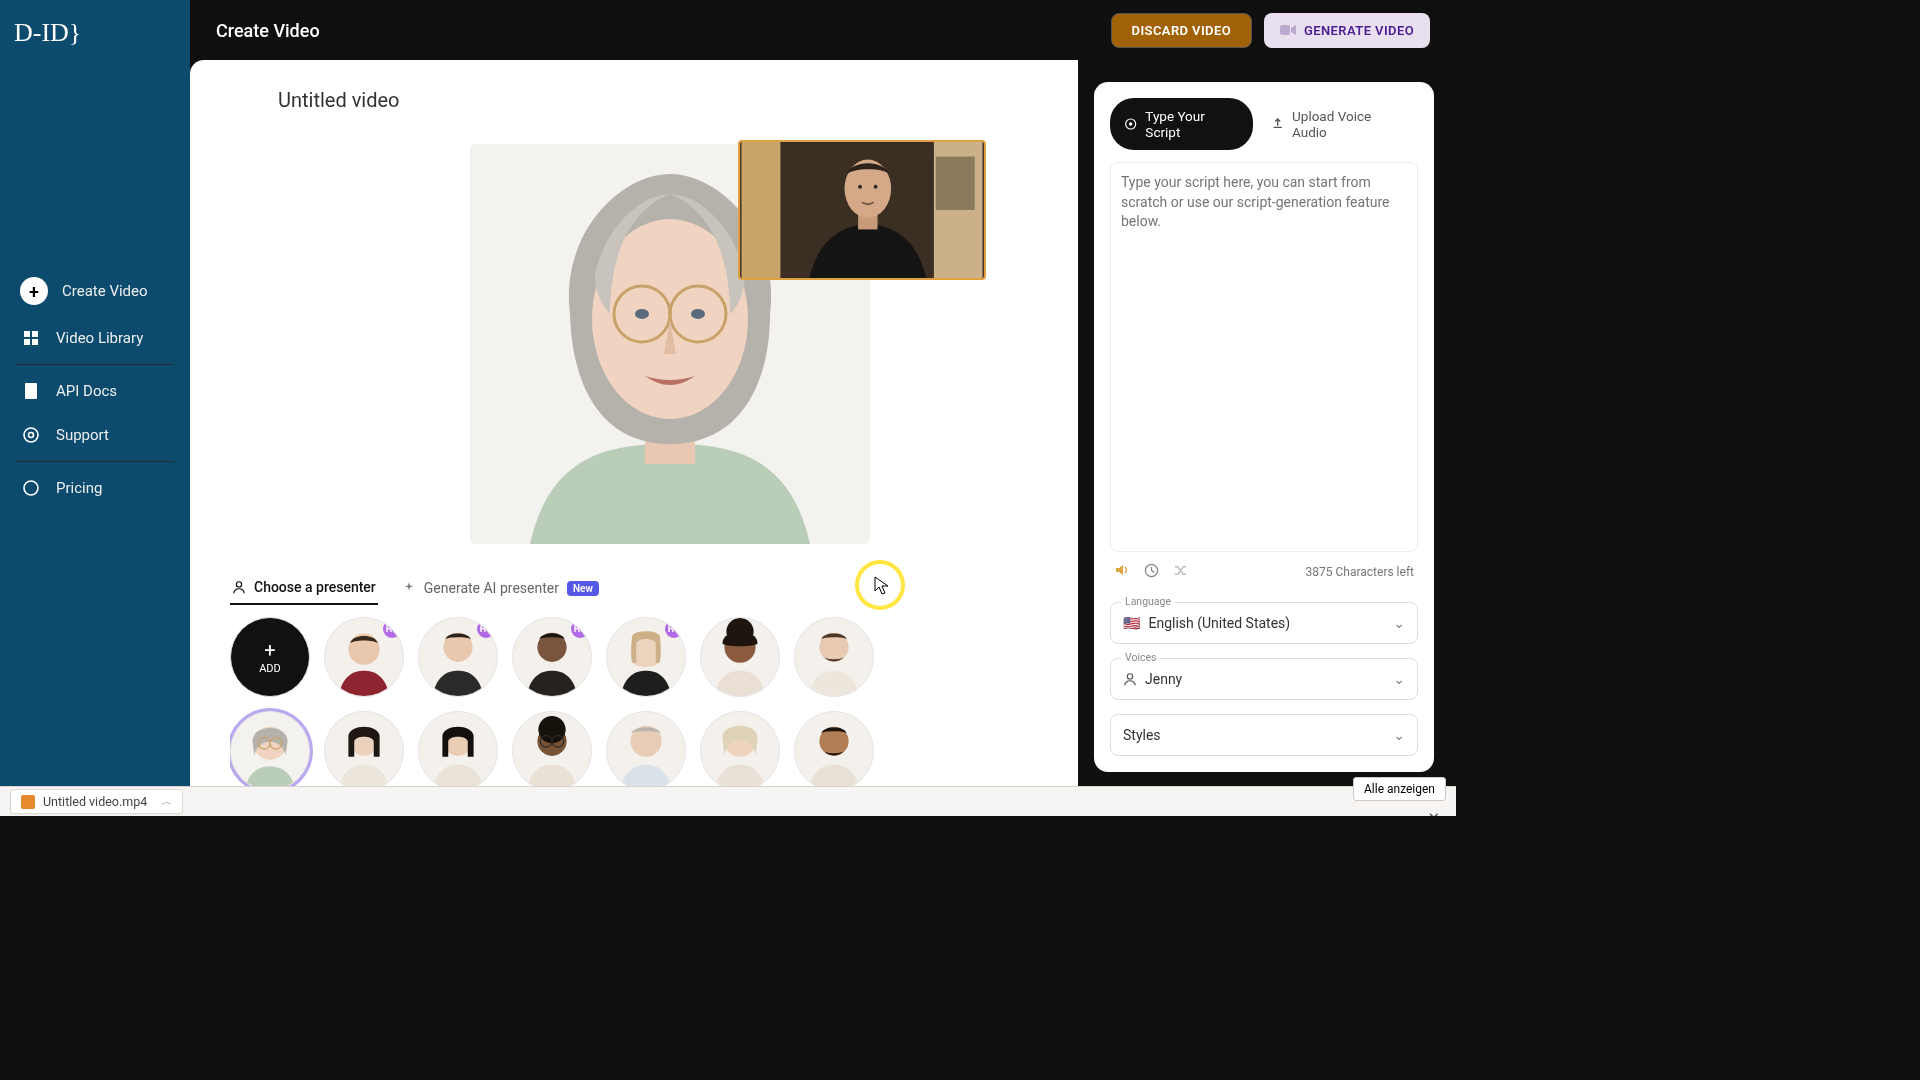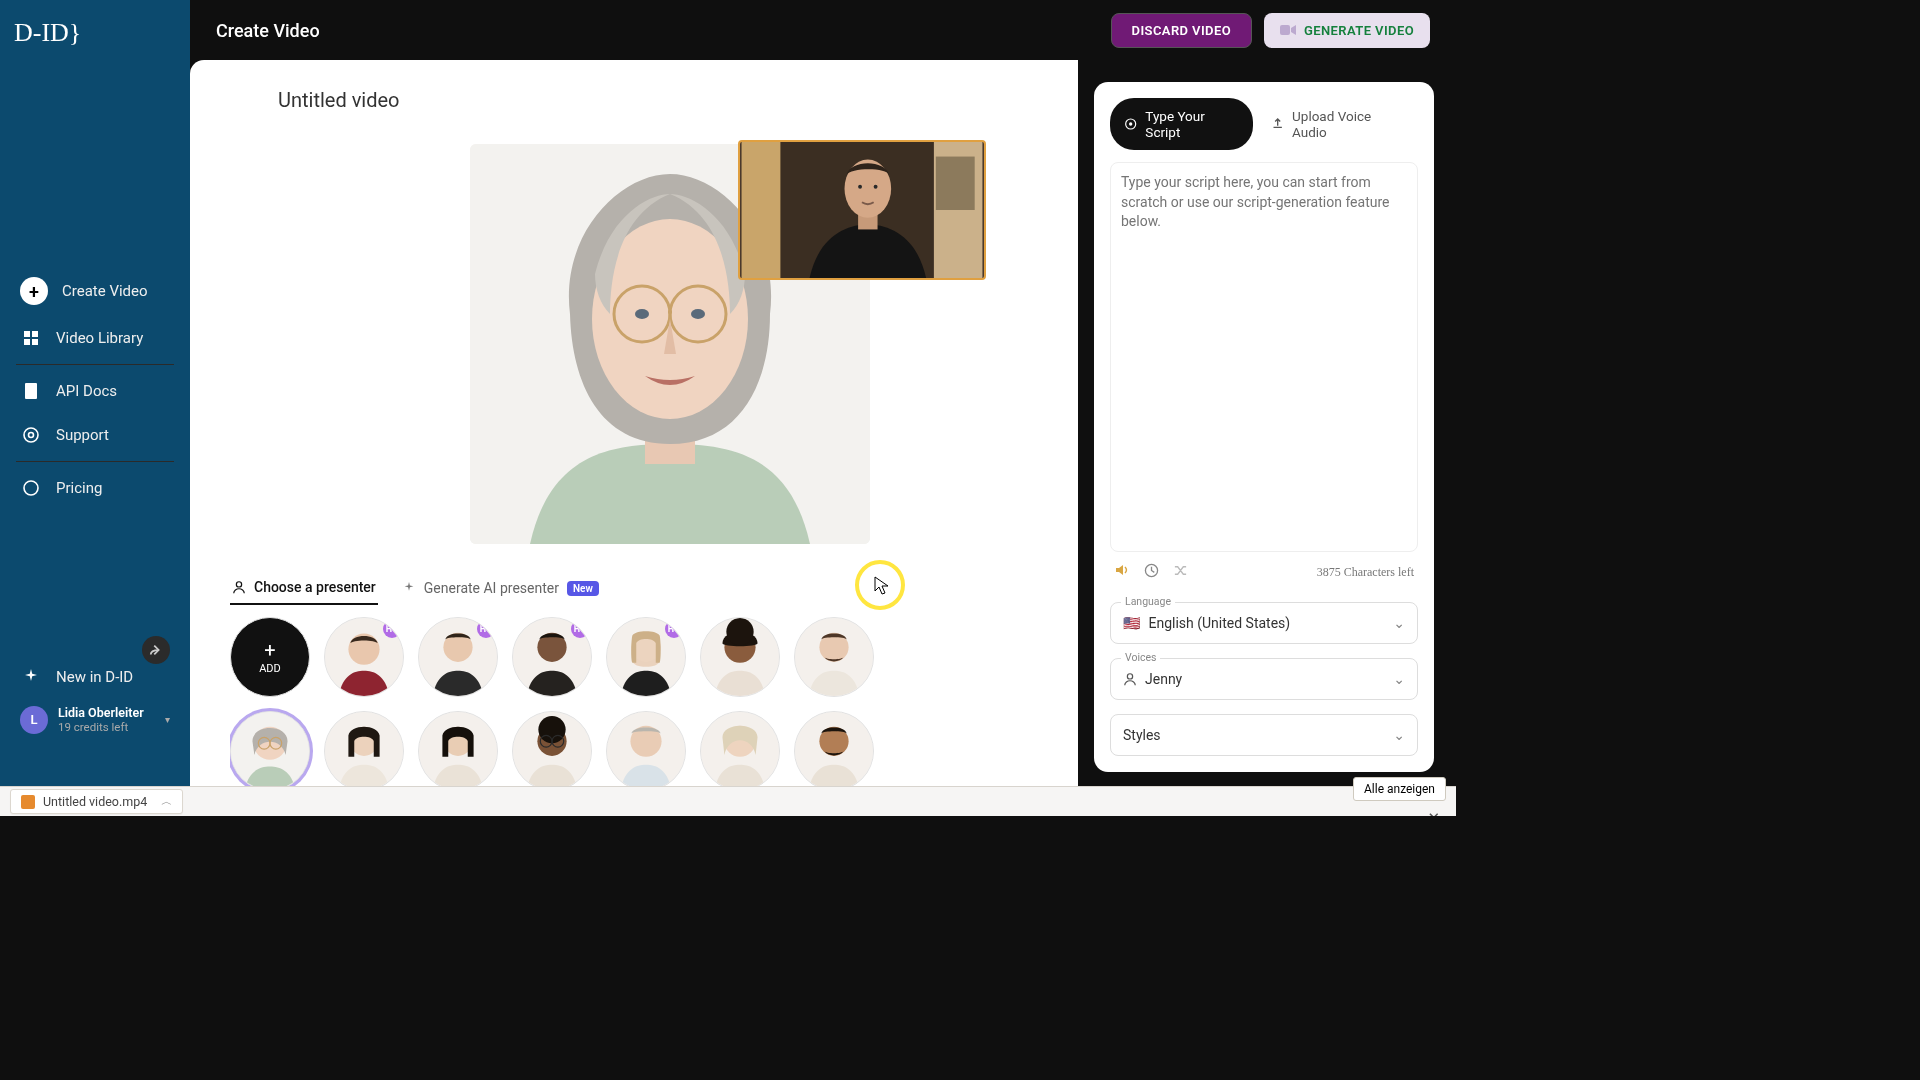--- a/index.html
+++ b/index.html
@@ -19,22 +19,22 @@
   .avatar-circle { width: 28px; height: 28px; border-radius: 50%; background: #6b6bd6; color: #fff; display: flex; align-items: center; justify-content: center; font-size: 13px; font-weight: 600; }
   .user-meta { flex: 1; }
   .user-name { font-size: 12.5px; font-weight: 600; color: #fff; }
   .user-credits { font-size: 11.5px; color: #aaa; }
   .user-caret { color: #aaa; font-size: 10px; }
 
   
   .header { position: absolute; left: 190px; top: 0; right: 0; height: 60px; background: #0f0f0f; display: flex; align-items: center; padding: 0 26px; }
   .header-title { color: #fff; font-size: 18px; font-weight: 500; }
   .header-actions { margin-left: auto; display: flex; gap: 12px; }
-  .btn-discard { border: 1px solid #555; background: #701a75; color: #fff; border-radius: 8px; padding: 9px 20px; font-size: 13px; font-weight: 600; letter-spacing: 0.4px; cursor: pointer; }
-  .btn-generate { border: none; background: #e8e0ee; color: #15803d; border-radius: 8px; padding: 9px 16px; font-size: 13px; font-weight: 600; letter-spacing: 0.4px; display: flex; align-items: center; gap: 8px; cursor: pointer; }
+  .btn-discard { border: 1px solid #555; background: #a16207; color: #fff; border-radius: 8px; padding: 9px 20px; font-size: 13px; font-weight: 600; letter-spacing: 0.4px; cursor: pointer; }
+  .btn-generate { border: none; background: #e8e0ee; color: #4c1d95; border-radius: 8px; padding: 9px 16px; font-size: 13px; font-weight: 600; letter-spacing: 0.4px; display: flex; align-items: center; gap: 8px; cursor: pointer; }
 
   
   .main { position: absolute; left: 190px; top: 60px; width: 888px; height: 730px; background: #ffffff; border-top-left-radius: 14px; padding: 28px 12px 10px 40px; }
   .video-title { font-size: 20px; color: #333; font-weight: 400; margin: 0 0 24px 48px; }
   .preview-stage { position: relative; width: 640px; height: 415px; margin-left: 120px; display: flex; align-items: center; justify-content: center; }
   .preview-img { width: 400px; height: 400px; border-radius: 6px; overflow: hidden; background: linear-gradient(180deg,#f6f4f1 0%, #eef1ed 100%); position: relative; }
   .presenter-face { position: absolute; inset: 0; }
   .camera-thumb { position: absolute; top: 4px; right: 4px; width: 248px; height: 140px; border: 2px solid #e0a040; border-radius: 4px; background: #4a392c; overflow: hidden; }
   .camera-scene { position: absolute; inset: 0; }
   .tab-row { display: flex; gap: 22px; margin: 20px 0 12px 0px; align-items: center; }
@@ -60,21 +60,21 @@
 
   
   .rightpanel { position: absolute; left: 1094px; top: 82px; width: 340px; height: 690px; background: #ffffff; border-radius: 14px; padding: 16px; display: flex; flex-direction: column; }
   .script-tabs { display: flex; gap: 4px; margin-bottom: 12px; }
   .script-tab { display: flex; align-items: center; gap: 8px; padding: 10px 14px; border-radius: 24px; font-size: 13.5px; cursor: pointer; }
   .script-tab.active { background: #111; color: #fff; }
   .script-tab.inactive { color: #555; }
   .script-area { border: 1px solid #eee; border-radius: 8px; padding: 10px; height: 415px; font-size: 14px; color: #999; line-height: 1.4; resize: none; width: 100%; outline: none; }
   .script-tools { display: flex; align-items: center; gap: 14px; padding: 10px 4px 6px; color: #888; }
   .script-tools .spacer { flex: 1; }
-  .char-left { font-size: 12px; color: #777; font-family: Liberation Serif, serif; }
+  .char-left { font-size: 12px; color: #777; }
   .field-wrap { position: relative; margin-top: 14px; }
   .field-label { position: absolute; top: -7px; left: 11px; background: #fff; padding: 0 4px; font-size: 10.5px; color: #888; }
   .select-box { width: 100%; border: 1px solid #ddd; border-radius: 8px; padding: 12px 12px; font-size: 14px; color: #333; display: flex; align-items: center; gap: 8px; cursor: pointer; }
   .select-box .chev { margin-left: auto; color: #888; }
 
   
   .download-bar { position: absolute; left: 0; bottom: 0; width: 100%; height: 30px; background: #f6f5f4; border-top: 1px solid #d8d4ce; display: flex; align-items: center; padding: 0 10px; font-size: 12.5px; color: #444; }
   .dl-item { display: flex; align-items: center; gap: 8px; padding: 4px 10px; border: 1px solid #dcd7cf; border-radius: 3px; background: #fff; box-shadow: 0 1px 1px rgba(0,0,0,0.04); cursor: pointer; }
   .dl-item .ficon { width: 14px; height: 14px; background: #e68a2e; border-radius: 2px; }
   .dl-right { margin-left: auto; display: flex; align-items: flex-end; gap: 8px; flex-direction: column; }
@@ -128,44 +128,20 @@
     <div class="nav-item">
       <span class="ic">
         <svg width="16" height="16" viewBox="0 0 16 16">
             <circle cx="8" cy="8" r="7" fill="none" stroke="#fff" stroke-width="1.6"></circle>
           </svg>
       </span>
       <span>Pricing</span>
     </div>
   </div>
 
-  <div class="bottom-nav">
-    <div class="nav-item">
-      <span class="ic">
-        <svg width="16" height="16" viewBox="0 0 16 16">
-            <path d="M8 0l1.2 4.8L14 6l-4.8 1.2L8 12l-1.2-4.8L2 6l4.8-1.2z" fill="#fff"></path>
-          </svg>
-      </span>
-      <span>New in D-ID</span>
-    </div>
-    <div class="share-btn">
-      <svg width="14" height="14" viewBox="0 0 16 16">
-          <path d="M6 3l5 5-5 5" fill="none" stroke="#ccc" stroke-width="2"></path>
-          <path d="M2 13c0-4 4-5 9-5" fill="none" stroke="#ccc" stroke-width="2"></path>
-        </svg>
-    </div>
-    <div class="user-row">
-      <div class="avatar-circle">L</div>
-      <div class="user-meta">
-        <div class="user-name">Lidia Oberleiter</div>
-        <div class="user-credits">19 credits left</div>
-      </div>
-      <div class="user-caret">▾</div>
-    </div>
-  </div>
 </div>
 
 <div class="header">
   <div class="header-title">Create Video</div>
   <div class="header-actions">
     <button class="btn-discard">DISCARD VIDEO</button>
     <button class="btn-generate">
       <svg width="16" height="12" viewBox="0 0 16 12">
           <rect x="0" y="1" width="10" height="10" rx="2" fill="#bca9cf"></rect>
           <path d="M11 4l5-3v10l-5-3z" fill="#bca9cf"></path>

